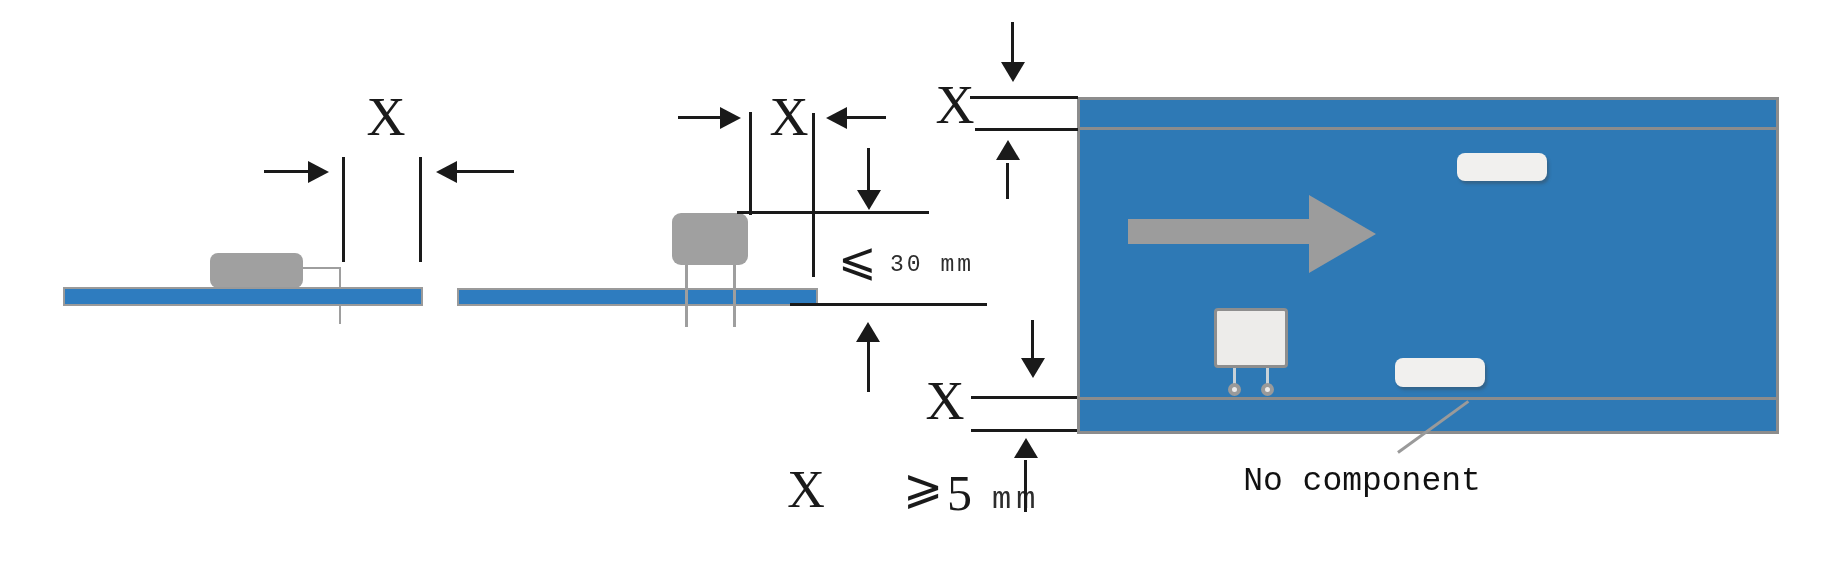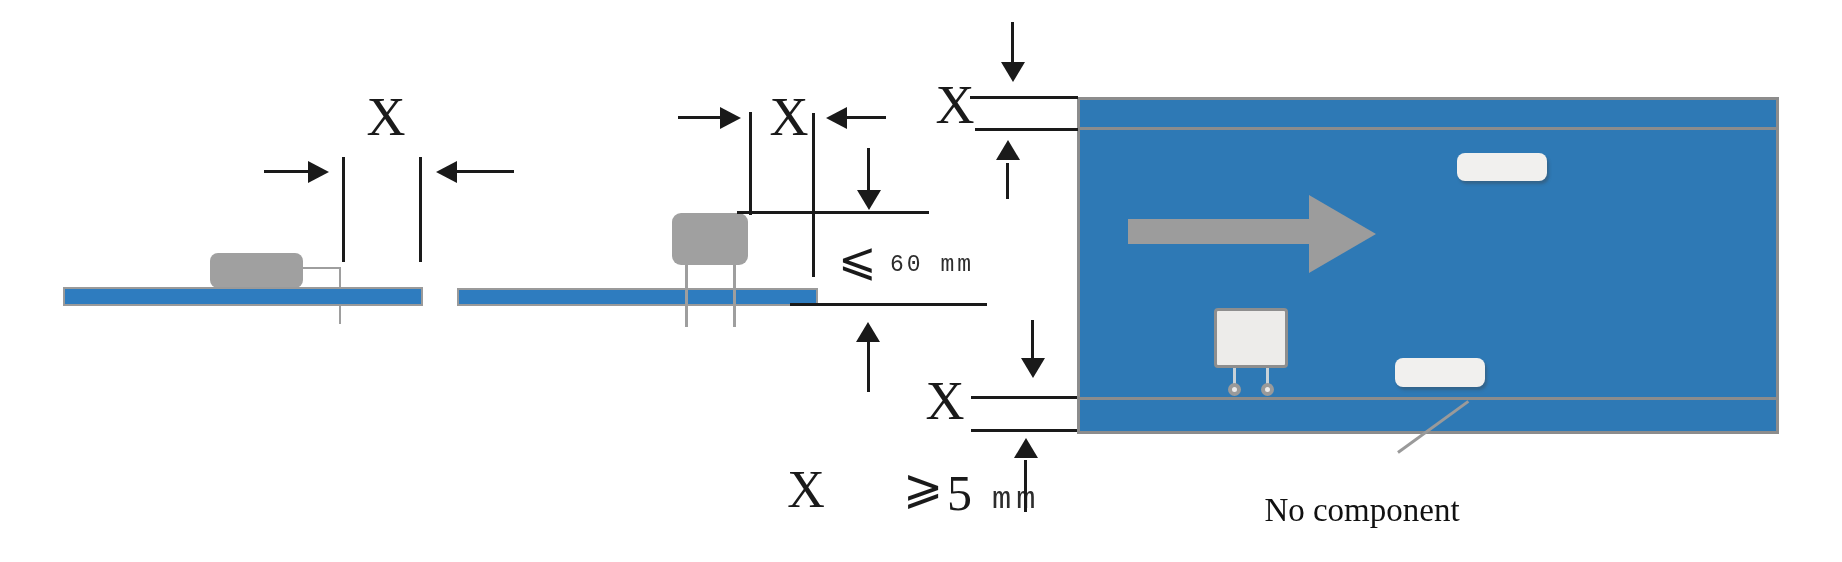--- a/index.html
+++ b/index.html
@@ -27,22 +27,22 @@
   .xlabel{position:absolute;font-family:"Liberation Serif",serif;font-size:54px;color:#1A1A1A;
           text-align:center;line-height:1;width:60px;}
   .board-strip{position:absolute;background:var(--strip-blue);border:2px solid #9A9A9A;box-sizing:border-box;}
   .smd{position:absolute;background:var(--component-gray);}
   .mono{font-family:"Liberation Mono","DejaVu Sans Mono",monospace;color:#2d2d2d;}
   .mathsym{font-family:"DejaVu Sans","DejaVu Serif",sans-serif;color:#1A1A1A;}
   #board{position:absolute;left:1077px;top:97px;width:702px;height:337px;background:var(--board-blue);
          border:3px solid var(--board-border-gray);box-sizing:border-box;}
   .inner-line{position:absolute;left:0;width:696px;height:3px;background:var(--board-border-gray);}
   .white-comp{position:absolute;background:#F1F0EE;border-radius:8px;box-shadow:2px 3px 3px rgba(60,60,60,.35);}
-  .annotation{position:absolute;left:1182px;top:490px;width:360px;text-align:center;
-              font-family:Liberation Serif, serif;font-size:33px;line-height:40px;color:#111;}
+  .annotation{position:absolute;left:1182px;top:462px;width:360px;text-align:center;
+              font-family:Liberation Mono, monospace;font-size:33px;line-height:40px;color:#111;}
   .annotation span{display:block;}
 </style>
 </head>
 <body>
 
 <div id="canvas">
 
   <div>
     <div class="xlabel" style="left:356px;top:90px;">X</div>
     <div class="line" style="left:342px;top:157px;width:3px;height:105px;"></div>
@@ -69,21 +69,21 @@
     <div class="xlabel" style="left:759px;top:90px;">X</div>
     <div class="shaft" style="left:678px;top:116px;width:44px;height:3px;"></div>
     <div class="tri tri-r" style="left:720px;top:107px;"></div>
     <div class="tri tri-l" style="left:826px;top:107px;"></div>
     <div class="shaft" style="left:846px;top:116px;width:40px;height:3px;"></div>
     <div class="shaft" style="left:867px;top:148px;width:3px;height:44px;"></div>
     <div class="tri tri-d" style="left:857px;top:190px;"></div>
     <div class="tri tri-u" style="left:856px;top:322px;"></div>
     <div class="shaft" style="left:867px;top:340px;width:3px;height:52px;"></div>
     <div class="abs mathsym" style="left:838px;top:236px;font-size:46px;line-height:1;">⩽</div>
-    <div class="abs mono" style="left:890px;top:252px;font-size:23px;letter-spacing:3px;">60 mm</div>
+    <div class="abs mono" style="left:890px;top:252px;font-size:23px;letter-spacing:3px;">30 mm</div>
   </div>
 
   <div id="board">
     <div class="inner-line" style="top:27px;"></div>
     <div class="inner-line" style="top:297px;"></div>
     <div class="abs" style="left:48px;top:119px;width:182px;height:25px;background:var(--flow-arrow-gray);"></div>
     <div class="tri" style="left:229px;top:95px;border-top:39px solid transparent;border-bottom:39px solid transparent;border-left:67px solid var(--flow-arrow-gray);"></div>
     <div class="white-comp" style="left:377px;top:53px;width:90px;height:28px;"></div>
     <div class="abs" style="left:153px;top:268px;width:3px;height:18px;background:#C8D2D8;"></div>
     <div class="abs" style="left:186px;top:268px;width:3px;height:18px;background:#C8D2D8;"></div>

